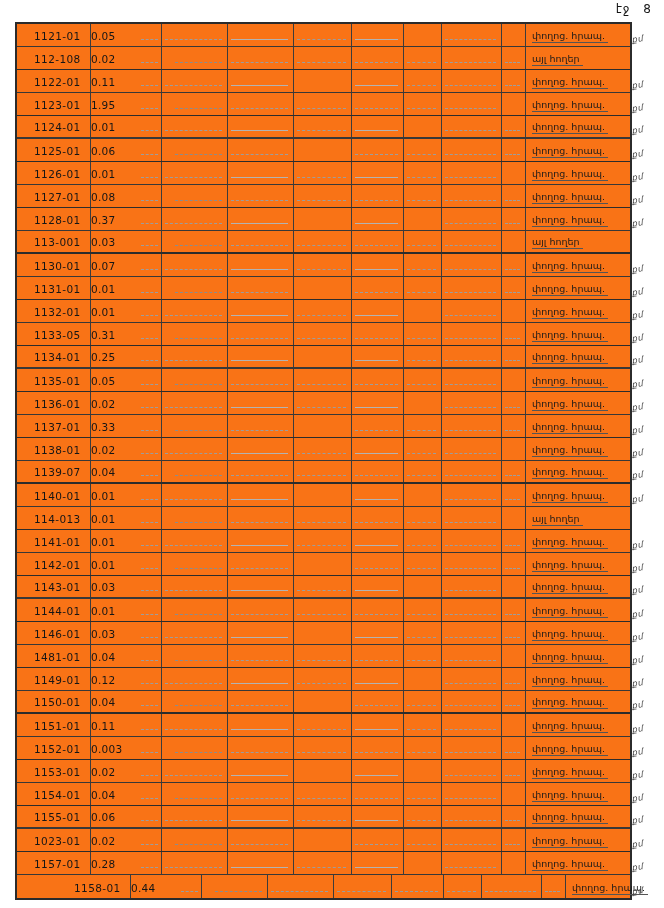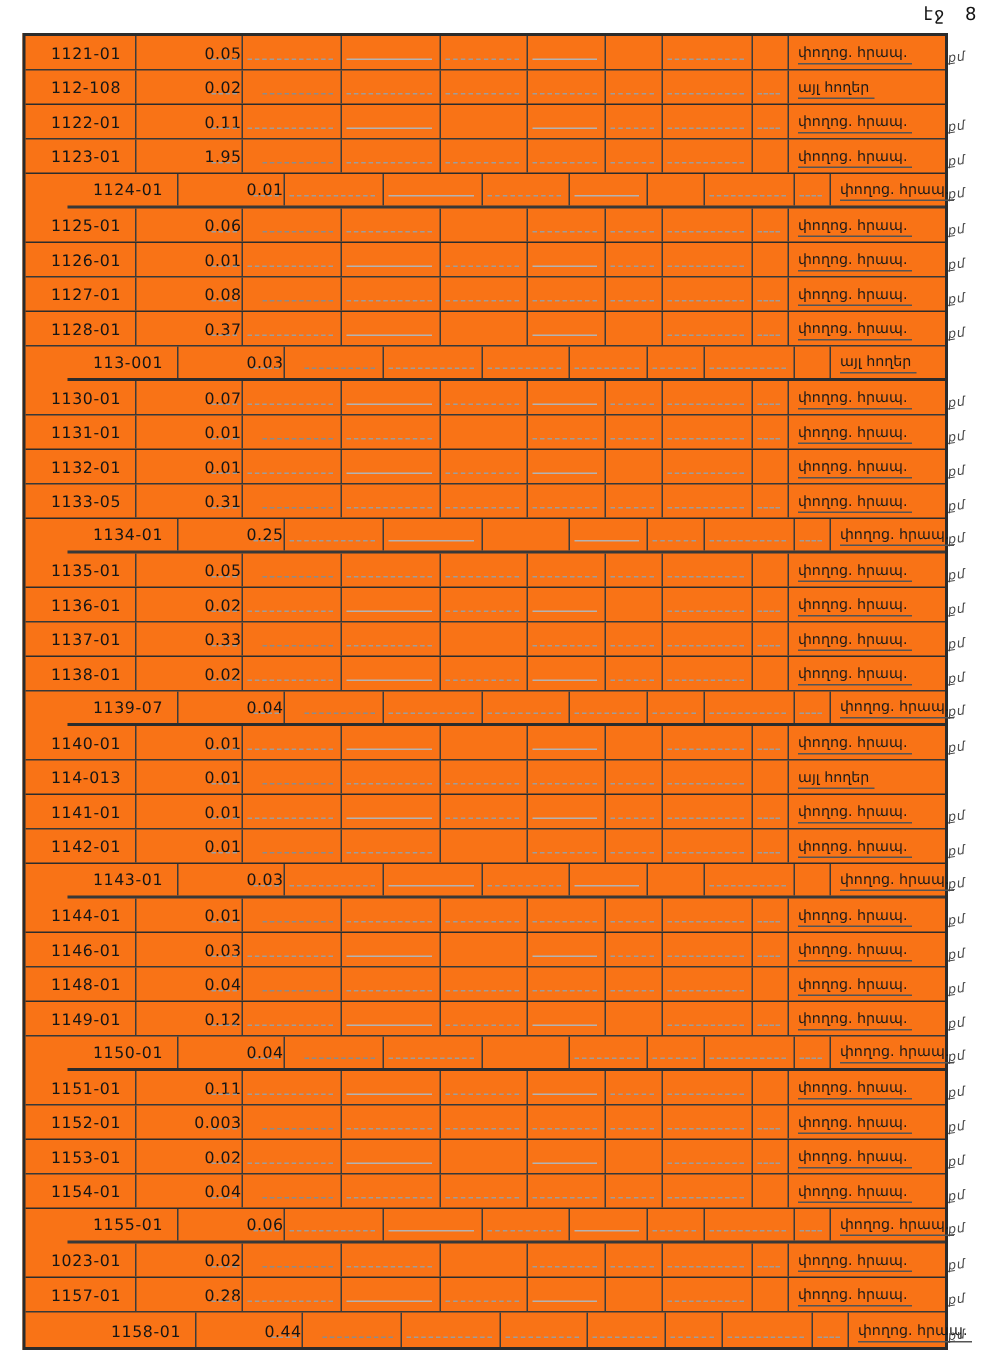--- a/index.html
+++ b/index.html
@@ -31,37 +31,37 @@
   .row{
     display:grid;
     grid-template-columns:74px 71px 66px 66px 58px 52px 38px 60px 24px 1fr;
     height:23px;
     position:relative;
     border-bottom:1px solid #383838;
     box-sizing:border-box;
   }
   .row:last-child{border-bottom:none;margin-left:40px;}
   .row:nth-child(2n){border-bottom-color:#2c2c2c;}
-  .row:nth-child(5n){border-bottom-width:2px;height:23px;margin-left:28px;}
+  .row:nth-child(5n){border-bottom-width:2px;height:23px;}
   .cell{
     position:relative;
     border-right:1px solid #3c3c3c;
     display:flex;
     align-items:flex-end;
     box-sizing:border-box;
     overflow:visible;
   }
   .cell.id{
     padding:0 0 4px 17px;
     font-size:10.5px;
     letter-spacing:0.4px;
     color:#161616;
   }
   .cell.area{
-    justify-content:flex-end;
+    justify-content:flex-start;
     padding-bottom:4px;
     font-size:10.5px;
     letter-spacing:0.3px;
     color:#161616;
   }
   .cell.area::after{
     content:"";position:absolute;right:3px;bottom:6px;width:24%;
     border-bottom:1px dashed #9d9d9d;
   }
   .cell.use{
@@ -617,21 +617,21 @@
     <div class="cell empty"></div>
     <div class="cell empty"></div>
     <div class="cell empty"></div>
     <div class="cell use">
       <span class="use-text">փողոց. հրապ.</span>
     </div>
     <span class="mark">քմ</span>
   </div>
     <div class="row">
     <div class="cell id">
-      <span>1148-01</span>
+      <span>1481-01</span>
     </div>
     <div class="cell area">
       <span>0.04</span>
     </div>
     <div class="cell empty"></div>
     <div class="cell empty"></div>
     <div class="cell empty"></div>
     <div class="cell empty"></div>
     <div class="cell empty"></div>
     <div class="cell empty"></div>

